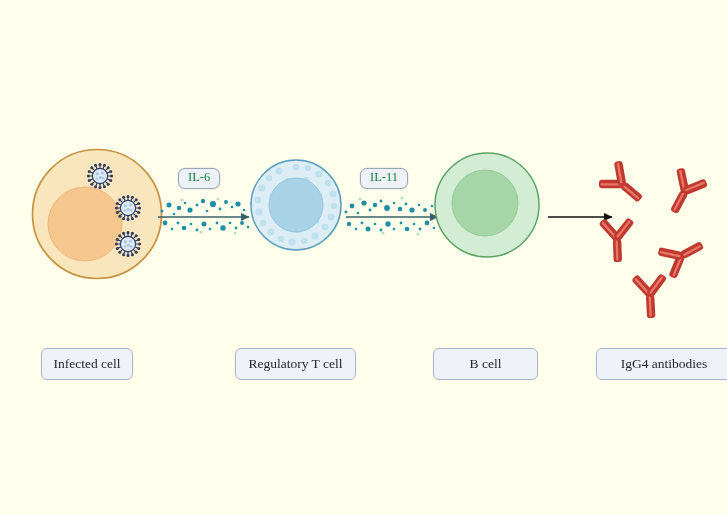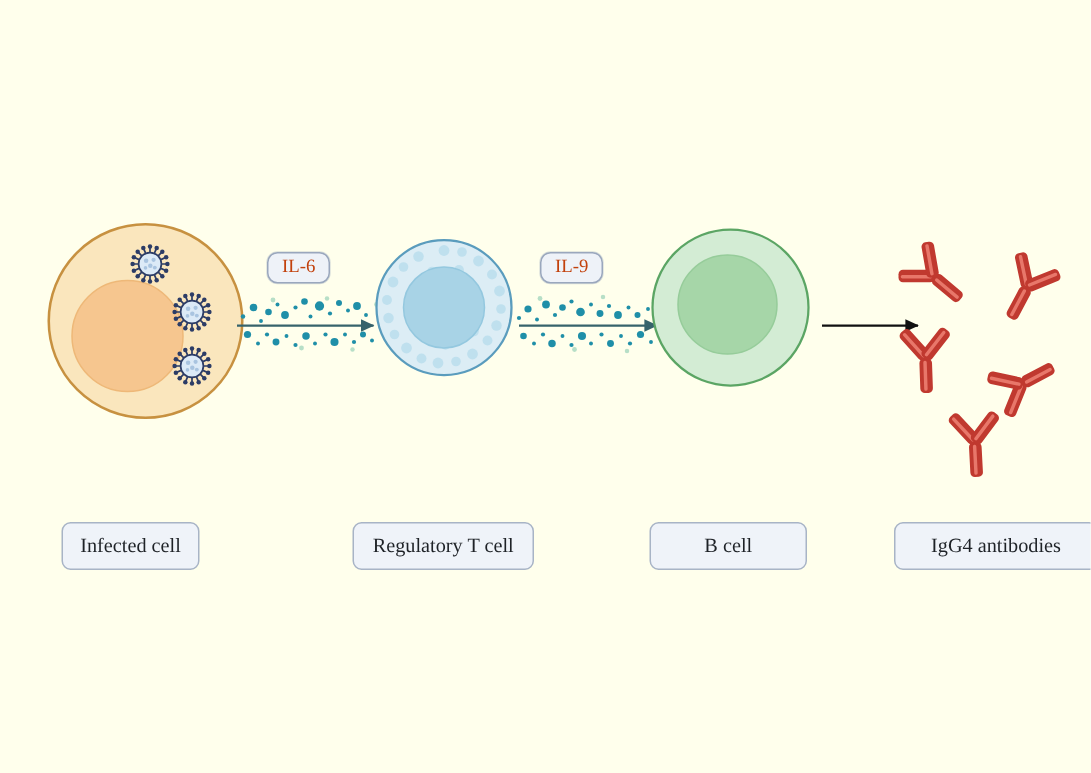--- a/index.html
+++ b/index.html
@@ -21,21 +21,21 @@
 
   
   .cell-svg { position: absolute; overflow: visible; }
 
   
   .cyto-label {
     position: absolute;
     border: 1px solid #9aa7bd;
     border-radius: 7px;
     background: #eef2f8;
-    color: #c2410c;
+    color: #15803d;
     font-size: 12.5px;
     font-family: "Liberation Serif", serif;
     padding: 2px 9px 3px 9px;
     line-height: 1.1;
     text-align: center;
     white-space: nowrap;
     box-shadow: 0 0 0 0.5px rgba(150,165,190,0.35);
   }
 
   
@@ -283,21 +283,21 @@
       <circle cx="58" cy="23" r="3.3"></circle>
         <circle cx="72" cy="44" r="3.1"></circle>
       <circle cx="68" cy="64" r="3.2"></circle>
         <circle cx="28" cy="60" r="3.1"></circle>
       <circle cx="25" cy="40" r="3.0"></circle>
         <circle cx="49" cy="73" r="3.1"></circle>
     </g>
     <circle cx="48" cy="48" r="27" fill="#a8d3e6" stroke="#94c8df" stroke-width="1"></circle>
   </svg>
 
-  <div class="cyto-label" style="left:360px; top:168px;">IL-9</div>
+  <div class="cyto-label" style="left:360px; top:168px;">IL-11</div>
 
   <svg class="cell-svg" style="left:338px; top:192px;" width="112" height="48" viewBox="0 0 112 48">
     <defs>
       <marker id="ah-teal2" markerWidth="7" markerHeight="7" refX="5.6" refY="3" orient="auto" markerUnits="strokeWidth">
         <path d="M0,0.2 L6,3 L0,5.8 z" fill="#36636b"></path>
       </marker>
     </defs>
     <line x1="8" y1="25" x2="100" y2="25" stroke="#36636b" stroke-width="1.5" marker-end="url(#ah-teal2)"></line>
     <g fill="#1f8fa8">
       <circle cx="8" cy="20" r="1.4"></circle>

